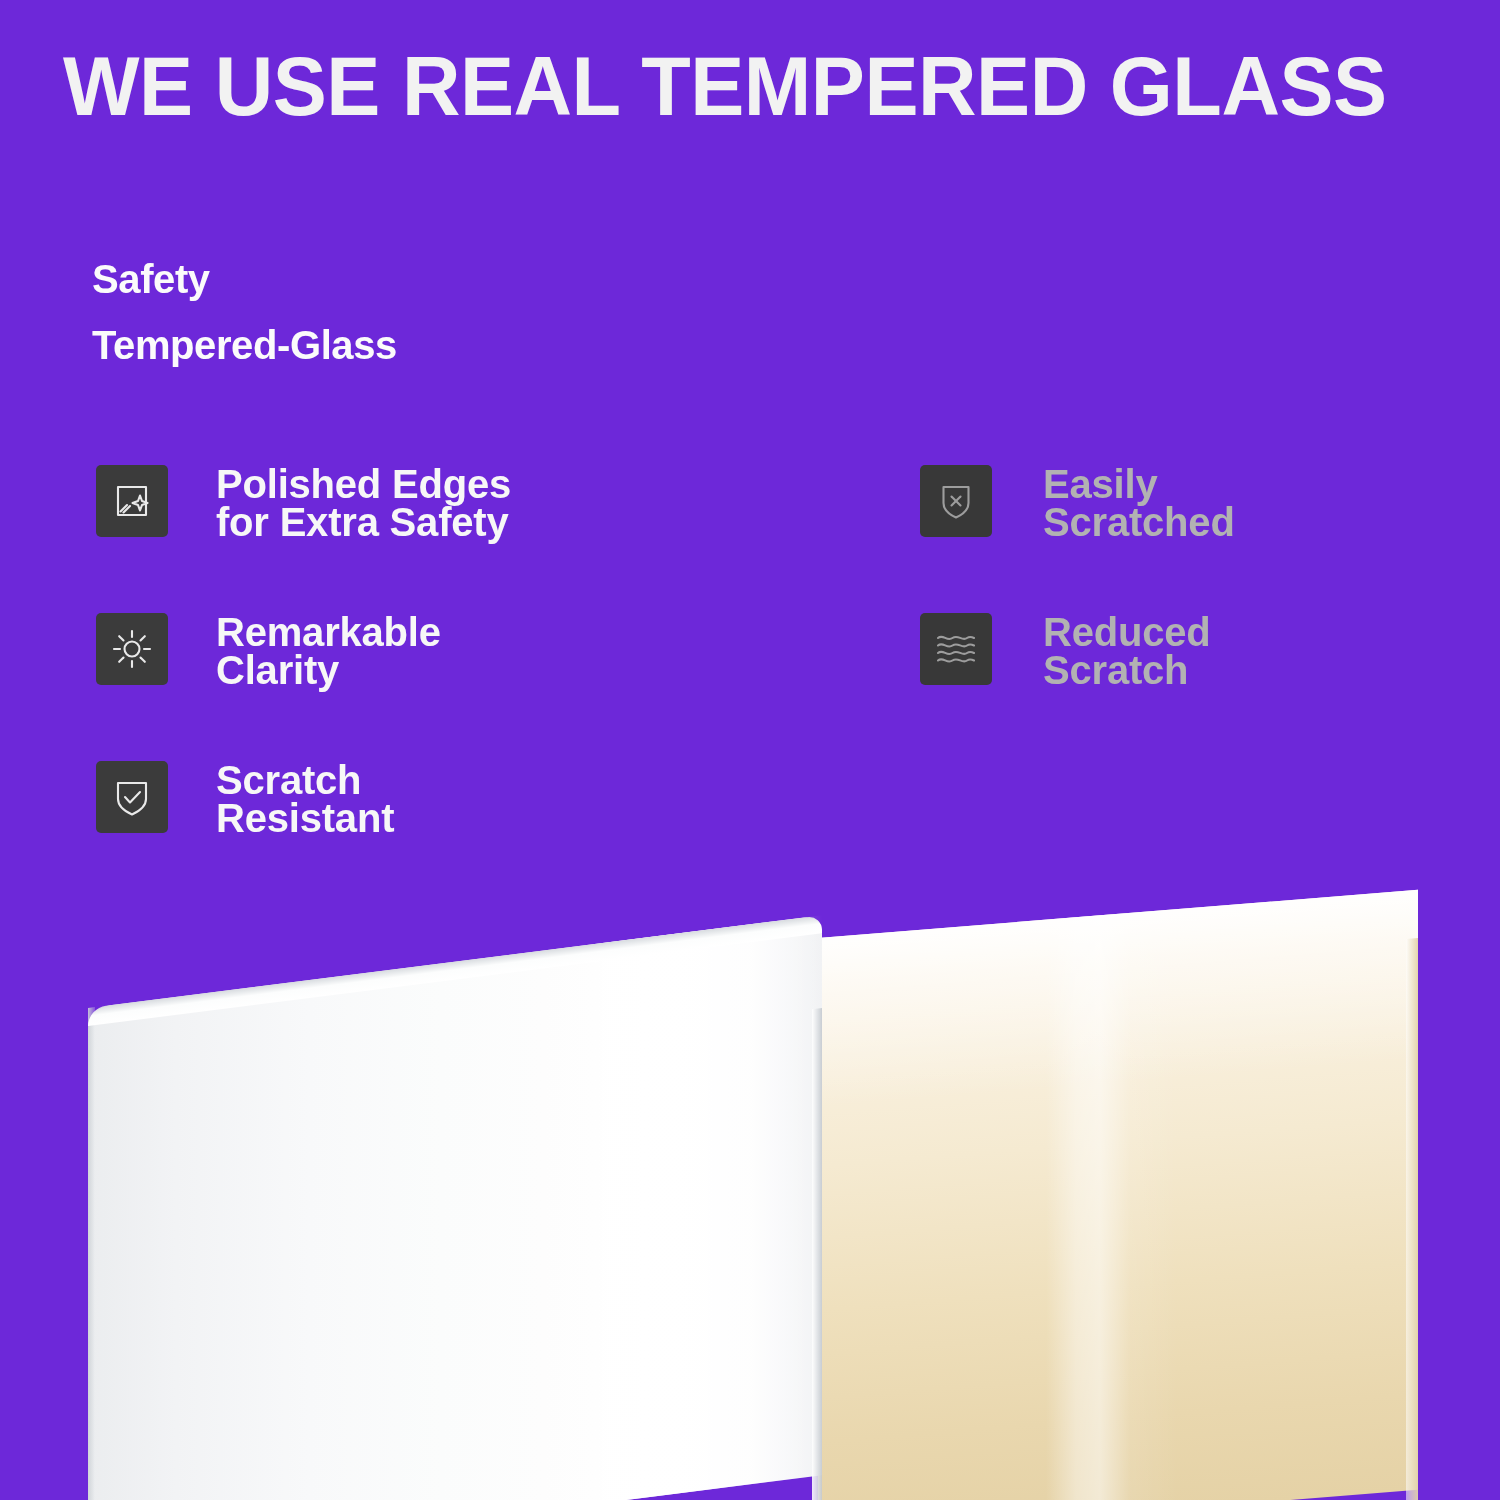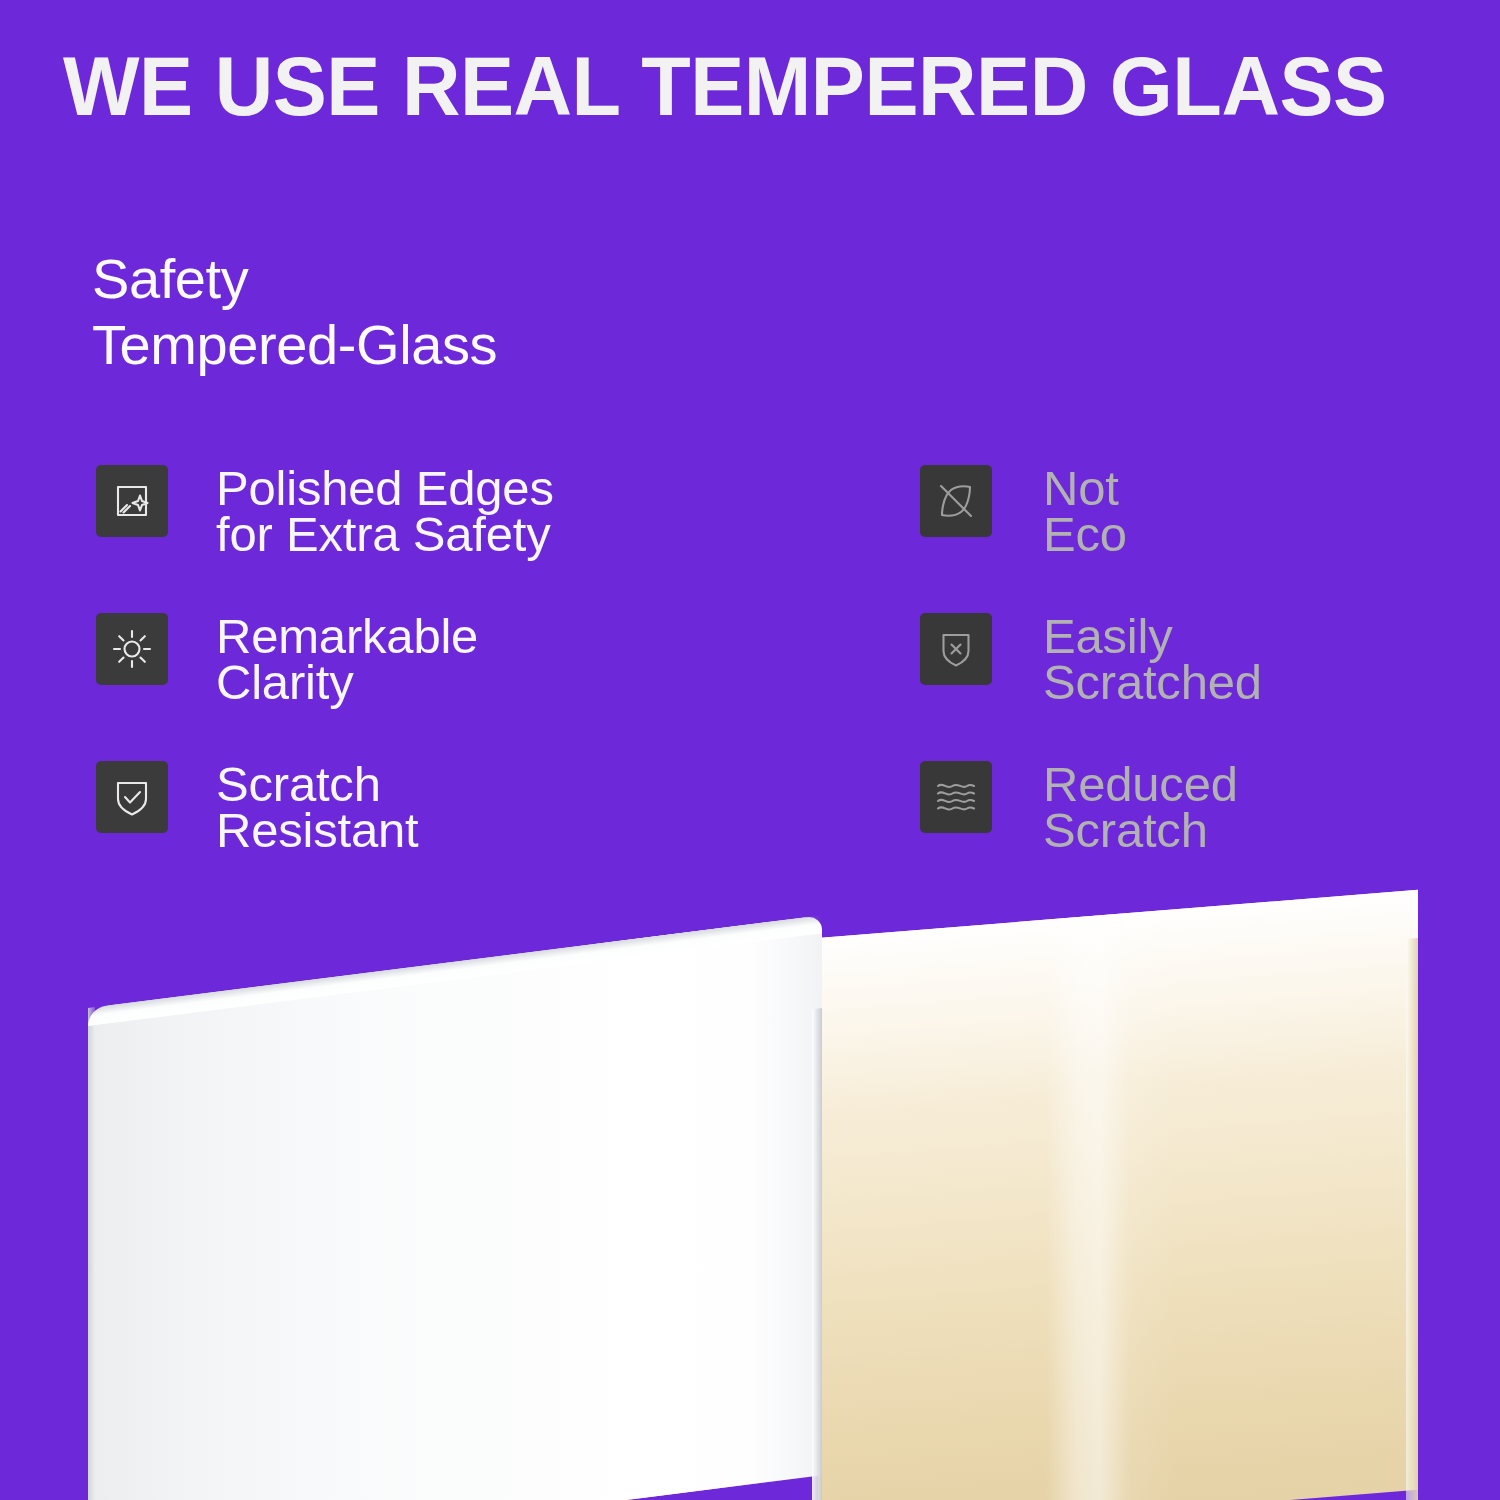--- a/index.html
+++ b/index.html
@@ -34,23 +34,23 @@
 
   
   .col {
     position: absolute;
     top: 246px;
   }
   .col-left  { left: 92px;  width: 700px; }
   .col-right { left: 920px; width: 560px; }
 
   .col-title {
-    font-size: 56px;
+    font-size: 40px;
     line-height: 66px;
-    font-weight: 400;
+    font-weight: 700;
     letter-spacing: -0.4px;
     white-space: pre-line;
   }
   .col-left .col-title  { color: #fbfbfb; }
   .col-right .col-title { color: #a9a9a9; }
 
   
   .features {
     position: absolute;
     top: 465px;
@@ -69,23 +69,23 @@
     border-radius: 5px;
     background: #3b3b3b;
     flex: 0 0 auto;
     display: flex;
     align-items: center;
     justify-content: center;
   }
   .features.right .tile { background: #383838; }
 
   .feature-label {
-    font-size: 49px;
-    line-height: 46px;
-    font-weight: 400;
+    font-size: 40px;
+    line-height: 38px;
+    font-weight: 700;
     letter-spacing: -0.2px;
     white-space: pre-line;
     padding-top: 0px;
   }
   .features.left  .feature-row { }
   .features.left  .feature-label { margin-left: 48px; color: #f7f7f7; }
   .features.right .feature-label { margin-left: 51px; color: #b2b2b2; }
 
   .tile svg { display: block; }
 
@@ -309,30 +309,20 @@
         </svg>
       </div>
       <div class="feature-label">Scratch
 Resistant</div>
     </div>
 
   </div>
 
   <div class="features right">
 
-    <div class="feature-row">
-      <div class="tile">
-        <svg width="44" height="44" viewBox="0 0 44 44" fill="none" stroke="#9d9d9d" stroke-width="2.1" stroke-linecap="round" stroke-linejoin="round">
-          <path d="M36 8 C36 8 36 26 27 33 C19 39 8 36 8 36 C8 36 8 18 17 11 C25 5 36 8 36 8 Z"></path>
-          <line x1="7" y1="7" x2="37" y2="37"></line>
-        </svg>
-      </div>
-      <div class="feature-label">Not
-Eco</div>
-    </div>
 
     <div class="feature-row">
       <div class="tile">
         <svg width="44" height="44" viewBox="0 0 44 44" fill="none" stroke="#9d9d9d" stroke-width="2.1" stroke-linecap="round" stroke-linejoin="round">
           <path d="M9.5 8 L34.5 8 L34.5 24 C34.5 31.5 28 35.8 22 38.5 C16 35.8 9.5 31.5 9.5 24 Z"></path>
           <line x1="17.5" y1="17.5" x2="26.5" y2="26.5"></line>
           <line x1="26.5" y1="17.5" x2="17.5" y2="26.5"></line>
         </svg>
       </div>
       <div class="feature-label">Easily

